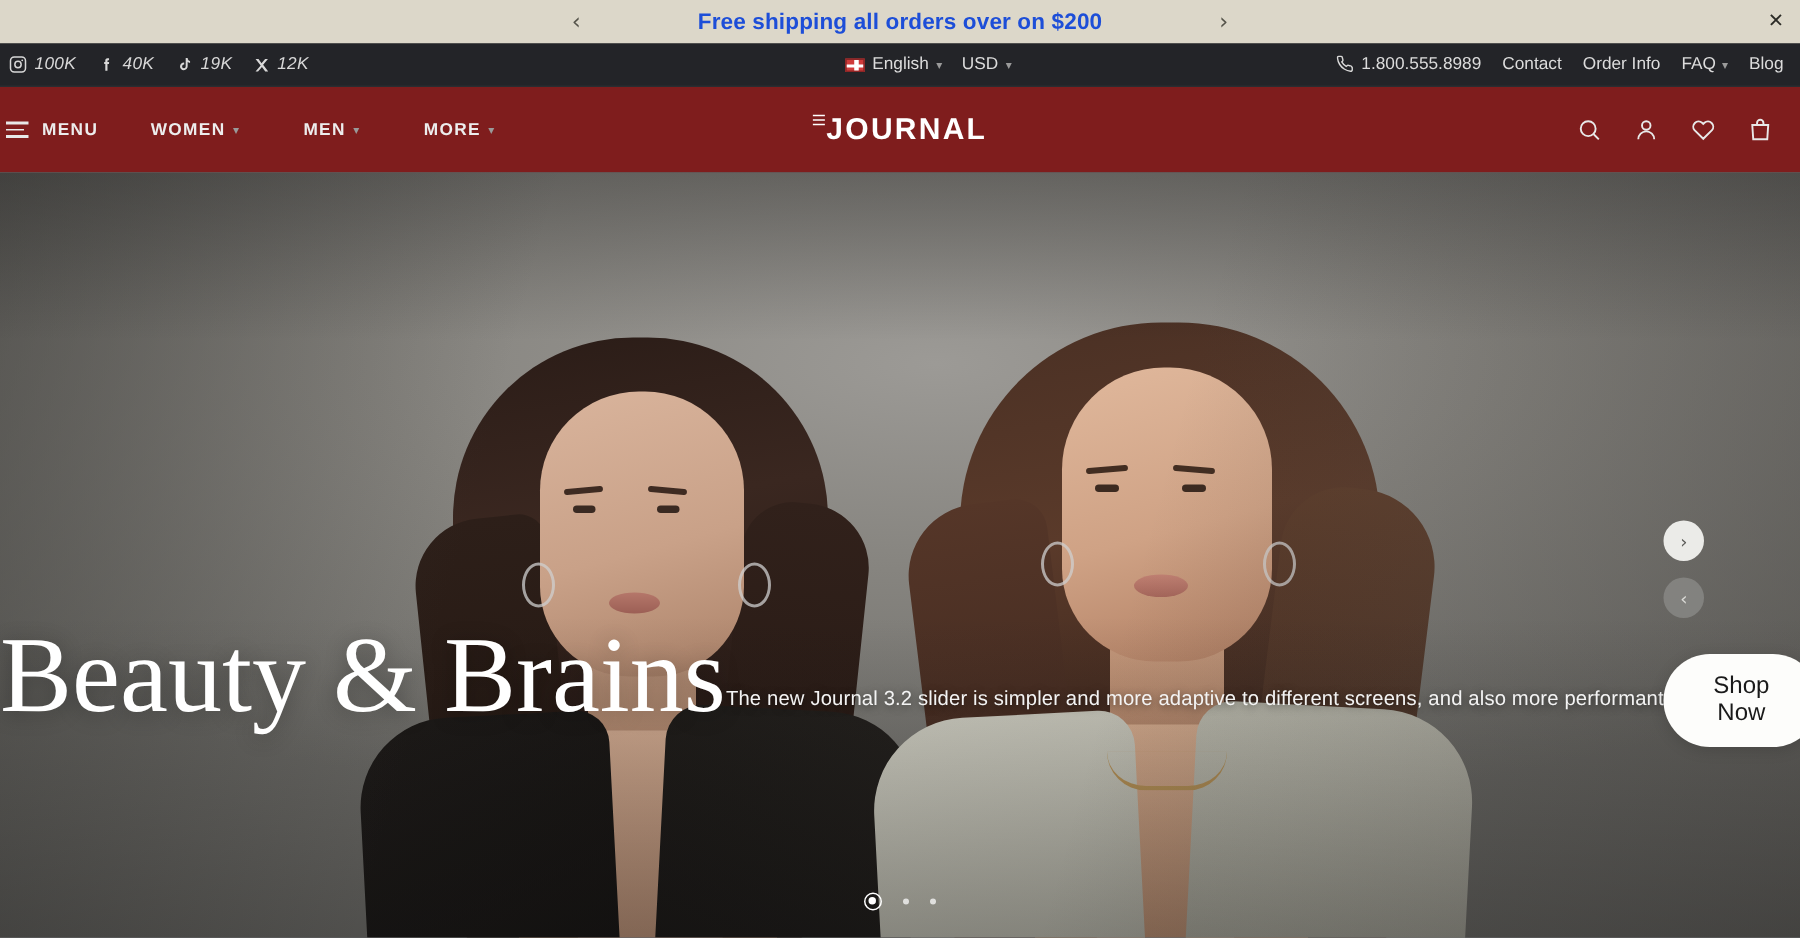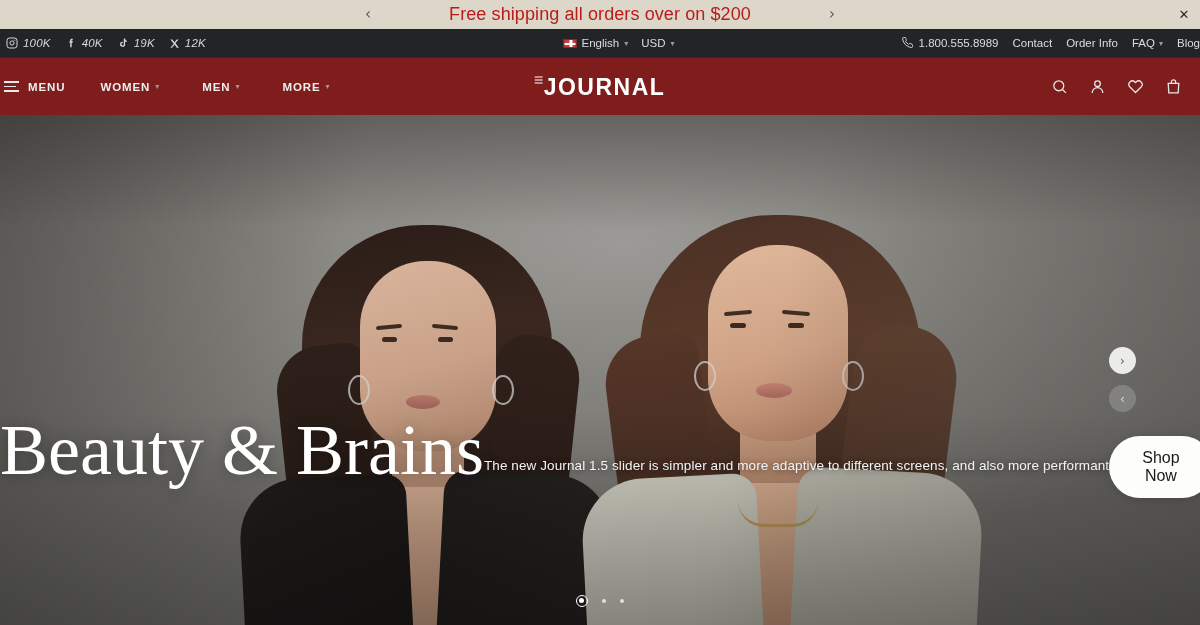--- a/index.html
+++ b/index.html
@@ -9,21 +9,21 @@
     background:#1c1d21;
     -webkit-font-smoothing:antialiased;
   }
 
   
   .announce{
     position:relative;height:29px;background:#dcd7c9;
     display:flex;align-items:center;justify-content:center;
   }
   .announce-inner{display:flex;align-items:center;gap:78px;}
-  .announce-text{font-size:18px;color:#b91c1c;letter-spacing:.1px;white-space:nowrap;}
+  .announce-text{font-size:15px;color:#1d4ed8;letter-spacing:.1px;white-space:nowrap;font-weight:bold;}
   .an-arrow{
     font-size:15px;color:#55534a;line-height:1;cursor:pointer;
     font-family:"DejaVu Sans",sans-serif;user-select:none;
   }
   .announce-close{
     position:absolute;right:7px;top:50%;transform:translateY(-50%);
     width:18px;height:18px;display:flex;align-items:center;justify-content:center;
     color:#2b2b26;font-size:13px;cursor:pointer;font-family:"DejaVu Sans",sans-serif;
   }
 
@@ -43,21 +43,21 @@
   }
   .selector{display:flex;align-items:center;gap:5px;cursor:pointer;color:#dcdcdc;font-size:11.5px;}
   .flag{
     width:13px;height:9px;background:#cf3b3b;position:relative;display:inline-block;
     border:.5px solid #8d2626;
   }
   .flag:before{content:"";position:absolute;left:5px;top:0;width:2.5px;height:100%;background:#fff;}
   .flag:after{content:"";position:absolute;top:3px;left:0;width:100%;height:2.5px;background:#fff;}
   .caret{font-size:8px;color:#9a9a9a;font-family:"DejaVu Sans",sans-serif;}
   .topbar-right{
-    margin-left:auto;display:flex;align-items:center;gap:14px;
+    margin-left:auto;display:flex;align-items:center;gap:14px;padding-right:11px;
   }
   .phone{display:flex;align-items:center;gap:5px;color:#dcdcdc;cursor:pointer;}
   .tlink{color:#dcdcdc;cursor:pointer;display:flex;align-items:center;gap:4px;}
 
   
   .nav{
     height:57px;background:#7f1d1d;display:flex;align-items:center;position:relative;
   }
   .nav-left{display:flex;align-items:center;gap:0;padding-left:0;}
   .menu-btn{
@@ -67,21 +67,21 @@
   .burger span{display:block;height:1.5px;background:#e8e8e8;width:100%;}
   .burger span:nth-child(2){width:80%;}
   .nav-item{
     display:flex;align-items:center;gap:5px;cursor:pointer;
     color:#ededed;font-size:11.5px;font-weight:700;letter-spacing:.9px;
     padding:0 21px;
   }
   .menu-label{color:#ededed;font-size:11.5px;font-weight:700;letter-spacing:.9px;}
   .logo{
     position:absolute;left:50%;top:50%;transform:translate(-50%,-50%);
-    color:#fff;font-size:23px;font-weight:700;letter-spacing:1.5px;
+    color:#fff;font-size:20px;font-weight:700;letter-spacing:1.5px;
     font-family:"Liberation Sans", sans-serif;cursor:pointer;
     display:flex;align-items:center;white-space:nowrap;
   }
   .logo .tick{
     display:inline-block;width:8px;height:11px;margin-right:1px;position:relative;top:-5px;
   }
   .logo .tick i{display:block;height:1.6px;background:#fff;margin-bottom:1.6px;width:100%;}
   .nav-right{
     margin-left:auto;display:flex;align-items:center;gap:21px;padding-right:18px;
   }
@@ -443,21 +443,21 @@
         <div class="m2-jacketR"></div>
       <div class="m2-necklace"></div>
     </div>
 
     <div class="backdrop-shade"></div>
     <div class="hero-vignette"></div>
   </div>
 
   <div class="hero-content">
     <div class="hero-title">Beauty &amp; Brains</div>
-    <div class="hero-sub">The new Journal 1.5 slider is simpler and more adaptive to different screens, and also more performant</div>
+    <div class="hero-sub">The new Journal 3.2 slider is simpler and more adaptive to different screens, and also more performant</div>
     <div class="hero-actions">
       <button class="btn-shop">Shop Now</button>
       <span class="btn-learn">Learn more</span>
     </div>
   </div>
 
   <div class="hero-nav">
     <span class="circ circ-next">›</span>
     <span class="circ circ-prev">‹</span>
   </div>

